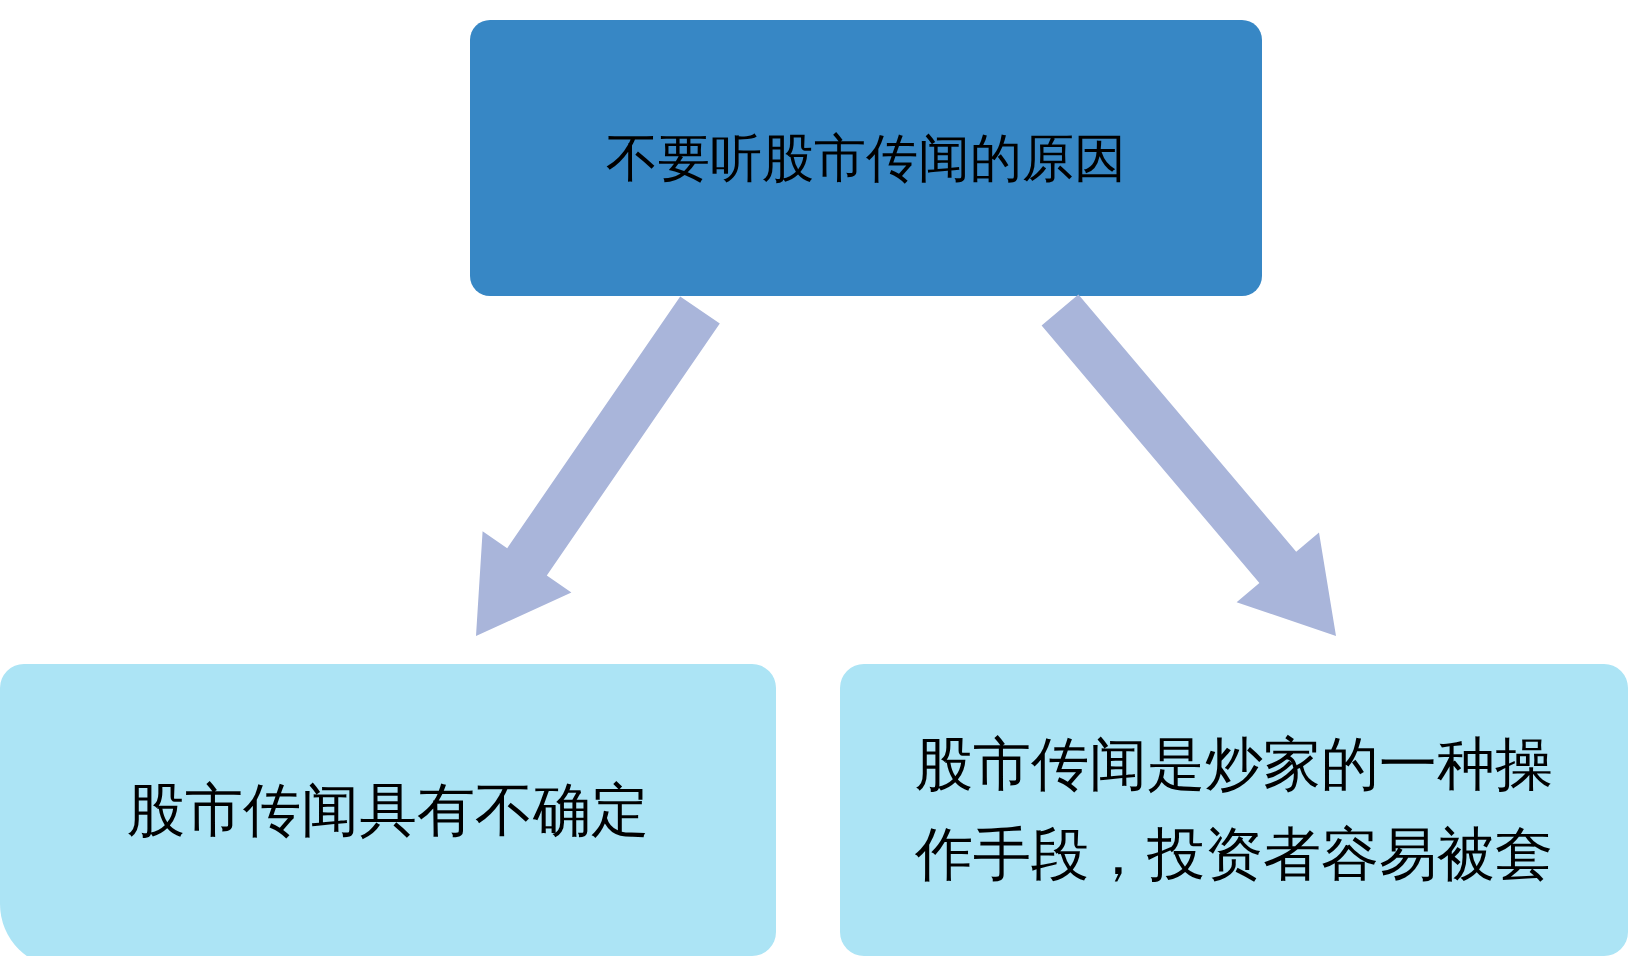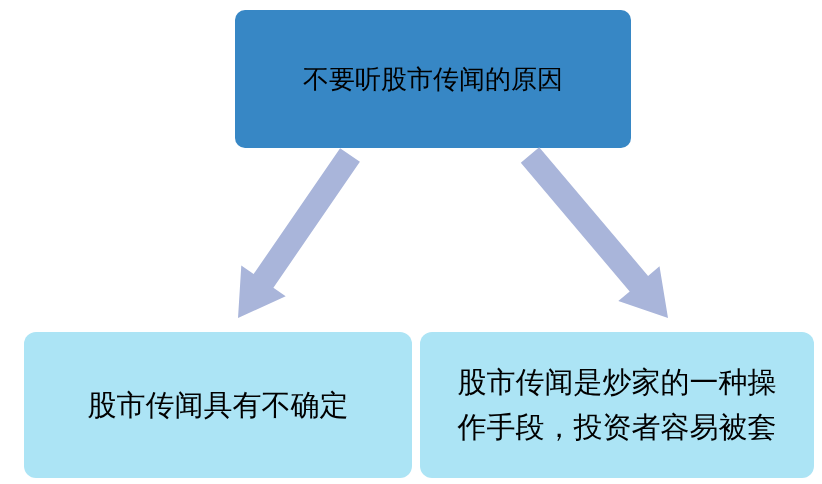--- a/index.html
+++ b/index.html
@@ -37,21 +37,21 @@
   }
   .bottom-box {
     top: 332px;
     height: 146px;
     background: #ace4f5;
     border-radius: 12px;
     font-size: 29px;
     line-height: 1.55;
   }
   .bottom-box.left {
-    left: 24px;
+    left: 0;
     width: 388px;
   }
   .bottom-box.right {
     left: 420px;
     width: 394px;
   }
   .line {
     display: block;
   }
   .arrows {

